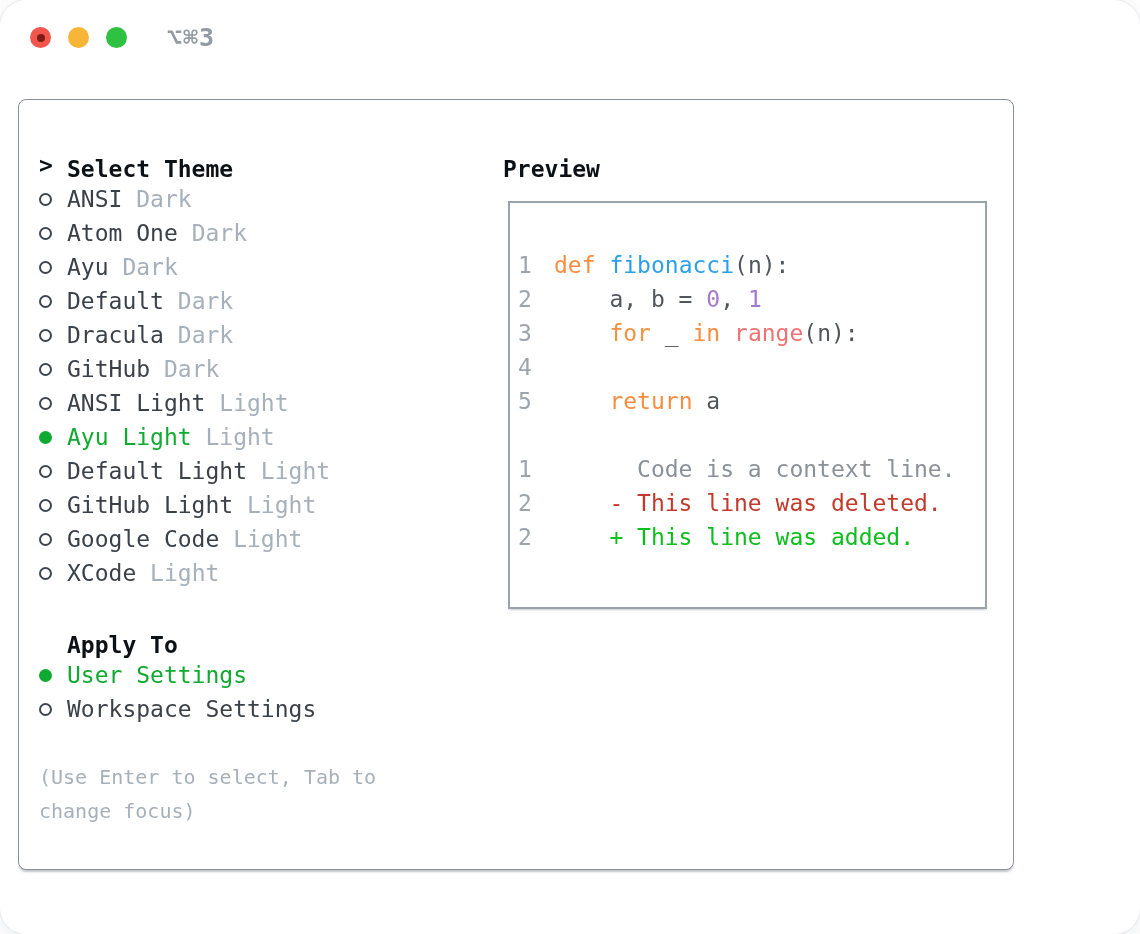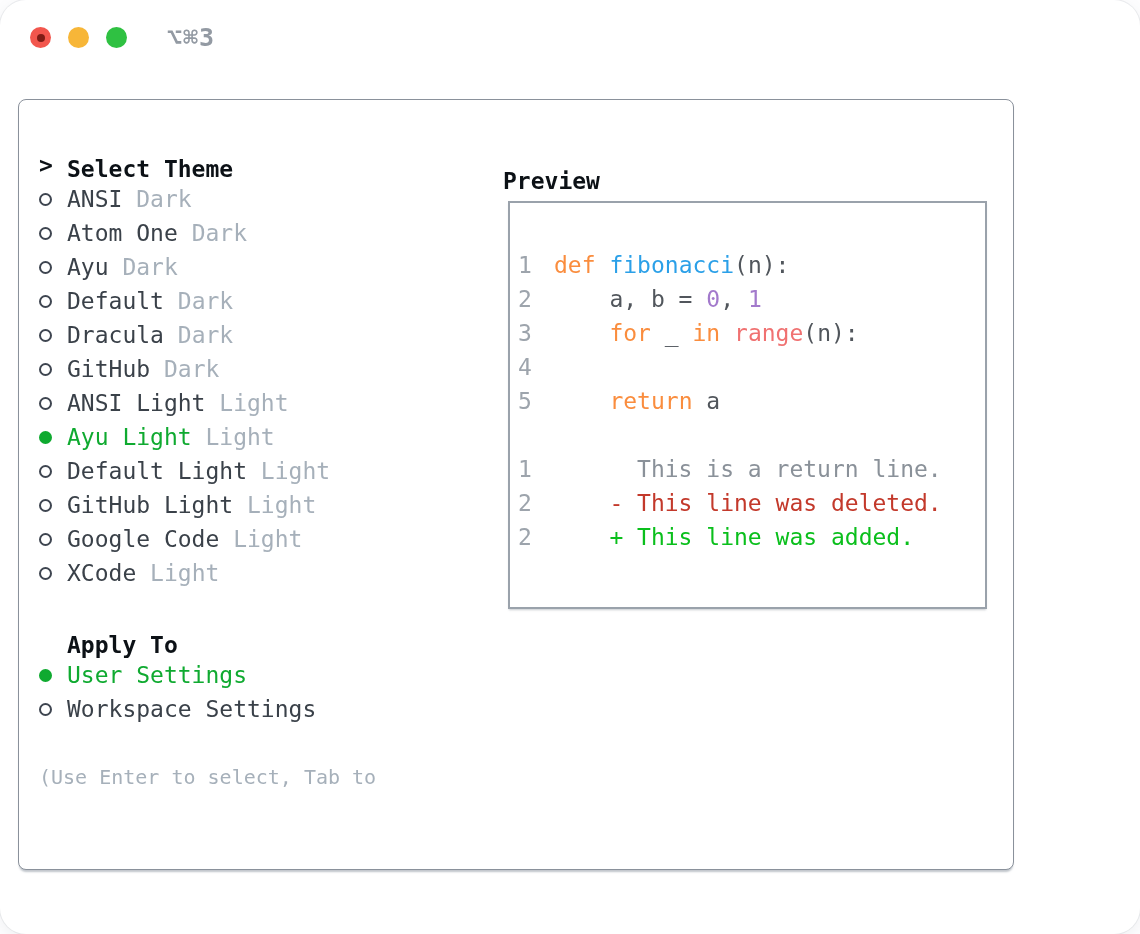--- a/index.html
+++ b/index.html
@@ -52,21 +52,21 @@
   .circle.sel{background:var(--selected-green);border-color:var(--selected-green);}
   .prefix{font-weight:bold;color:var(--text-header);}
   .h{font-weight:bold;color:var(--text-header);margin-top:8px;}
   .name{white-space:pre;}
   .name.sel{color:var(--selected-green);}
   .variant{color:var(--text-muted);white-space:pre;}
   .left-col{position:absolute;left:20px;top:48px;width:450px;}
   .apply-header{padding-left:28px;}
   .hint{font-size:20px;line-height:34px;color:var(--text-muted);white-space:pre;}
   
-  .right-header{position:absolute;left:484px;top:60px;align-items:center;}
+  .right-header{position:absolute;left:484px;top:48px;align-items:center;}
   .preview-box{
     position:absolute;left:489px;top:101px;width:479px;height:408px;background:#fff;
     border:2px solid var(--preview-border);
     box-shadow:0 2px 2px -1px rgba(141,149,160,0.5);
     padding:45px 8px 0 8px;overflow:hidden;
   }
   .pline{height:34px;display:flex;align-items:center;font-size:23px;}
   .pline .num{width:36px;flex:none;color:var(--line-number);}
   .pline .content{white-space:pre;}
 </style>
@@ -189,21 +189,21 @@
             <span class="name sel">User Settings</span>
           </div>
           <div class="row">
             <span class="bullet">
               <span class="circle"></span>
             </span>
             <span class="name">Workspace Settings</span>
           </div>
         </div>
       <div class="row"></div>
-      <div id="hint" class="hint"><div>(Use Enter to select, Tab to</div></div>
+      <div id="hint" class="hint"><div>(Use Enter to select, Tab to</div><div>change focus)</div></div>
     </div>
 
     <div class="row right-header">
       <span class="h">Preview</span>
     </div>
 
     <div class="preview-box">
       <div id="preview-lines">
           <div class="pline">
             <span class="num">1</span>
@@ -223,21 +223,21 @@
           <div class="pline">
             <span class="num">5</span>
             <span class="content"><span style="color: rgb(81, 86, 92);">    </span><span style="color: rgb(250, 141, 62);">return</span><span style="color: rgb(81, 86, 92);"> a</span></span>
           </div>
           <div class="pline">
             <span class="num"></span>
             <span class="content"></span>
           </div>
           <div class="pline">
             <span class="num">1</span>
-            <span class="content"><span style="color: rgb(138, 145, 153);">      This is a return line.</span></span>
+            <span class="content"><span style="color: rgb(138, 145, 153);">      Code is a context line.</span></span>
           </div>
           <div class="pline">
             <span class="num">2</span>
             <span class="content"><span style="color: rgb(195, 57, 43); margin-top: 46px;">    - This line was deleted.</span></span>
           </div>
           <div class="pline">
             <span class="num">2</span>
             <span class="content"><span style="color: rgb(10, 191, 28);">    + This line was added.</span></span>
           </div>
         </div>

